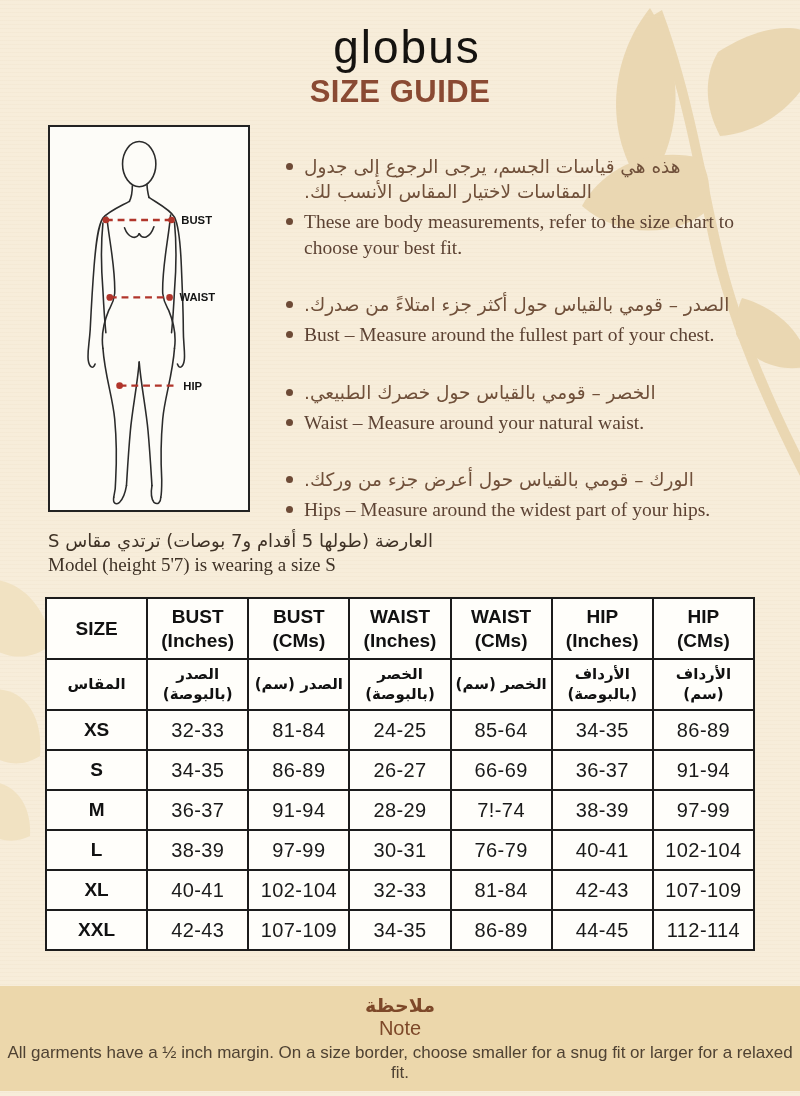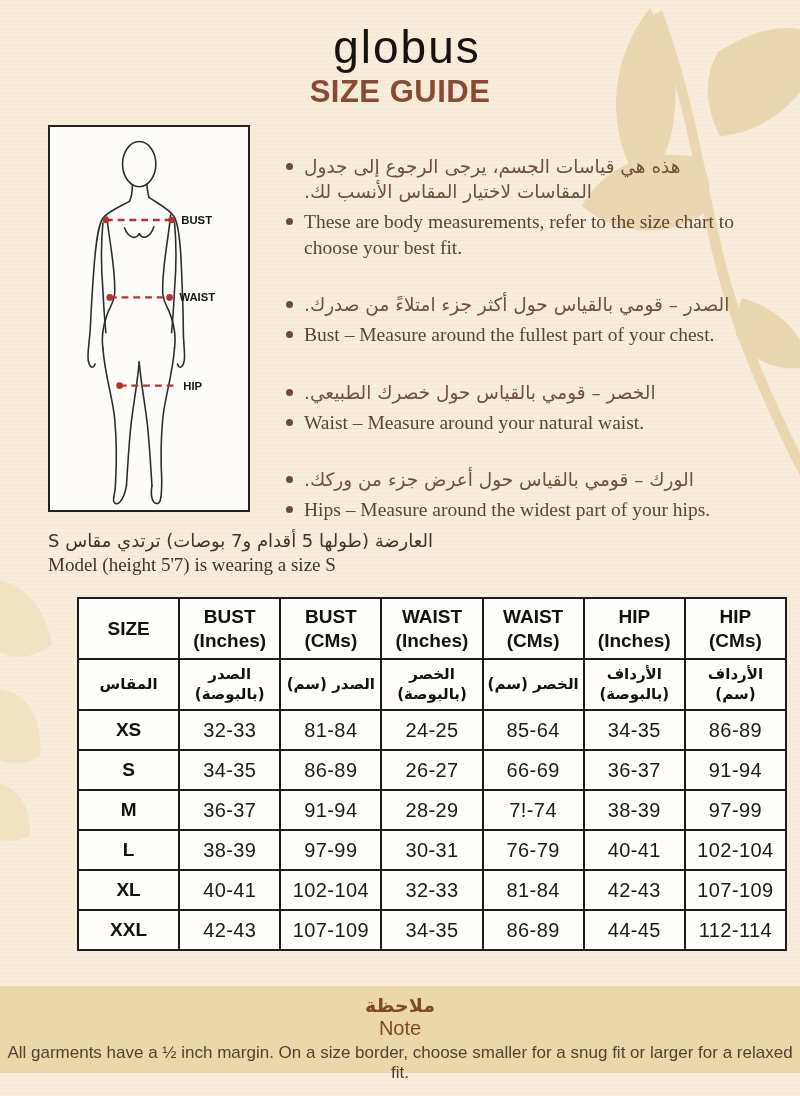--- a/index.html
+++ b/index.html
@@ -44,30 +44,30 @@
     font-family:"Liberation Serif", serif;
   }
 
   .model-note { position:absolute; left:48px; top:530px; }
   .model-ar {
     direction:rtl; text-align:left; width:fit-content; margin-bottom:3px;
     font-size:18px; color:#3f3226; font-family:"DejaVu Sans", sans-serif;
   }
   .model-en { font-size:19px; color:#3f3226; font-family:"Liberation Serif", serif; }
 
-  .table-wrap { position:absolute; left:45px; top:597px; width:710px;margin-left:32px; }
+  .table-wrap { position:absolute; left:45px; top:597px; width:710px; }
   table { width:100%; border-collapse:collapse; table-layout:fixed; background:#fffefa; }
   th, td { border:2px solid #1c1c1c; text-align:center; vertical-align:middle; }
   tr.hdr-en th { height:61px; font-size:19px; font-weight:700; color:#111; white-space:pre-line; line-height:1.25; }
   tr.hdr-ar th { height:51px; font-size:15px; font-weight:700; color:#111; white-space:pre-line; line-height:1.3; font-family:"DejaVu Sans", sans-serif; }
   tbody th.size { height:40px; font-size:19px; font-weight:700; color:#111; }
   tbody td { height:40px; font-size:20px; color:#1a1a1a; letter-spacing:0.4px; }
 
   .note-band {
-    position:absolute; left:0; top:986px; width:800px; height:87px;
+    position:absolute; left:0; top:986px; width:800px; height:105px;
     background:#ecd7ab; text-align:center;
   }
   .note-title-ar { margin-top:8px; font-size:19px; font-weight:700; color:#7d4829; font-family:"DejaVu Sans", sans-serif; }
   .note-title-en { font-size:20px; font-weight:400; color:#7d4829; margin-top:1px; }
   .note-ar { margin-top:3px; font-size:15.5px; color:#53422e; font-family:"DejaVu Sans", sans-serif; }
   .note-en { margin-top:3px; font-size:17px; color:#4f4233; }
 </style>
 </head>
 <body>
 

